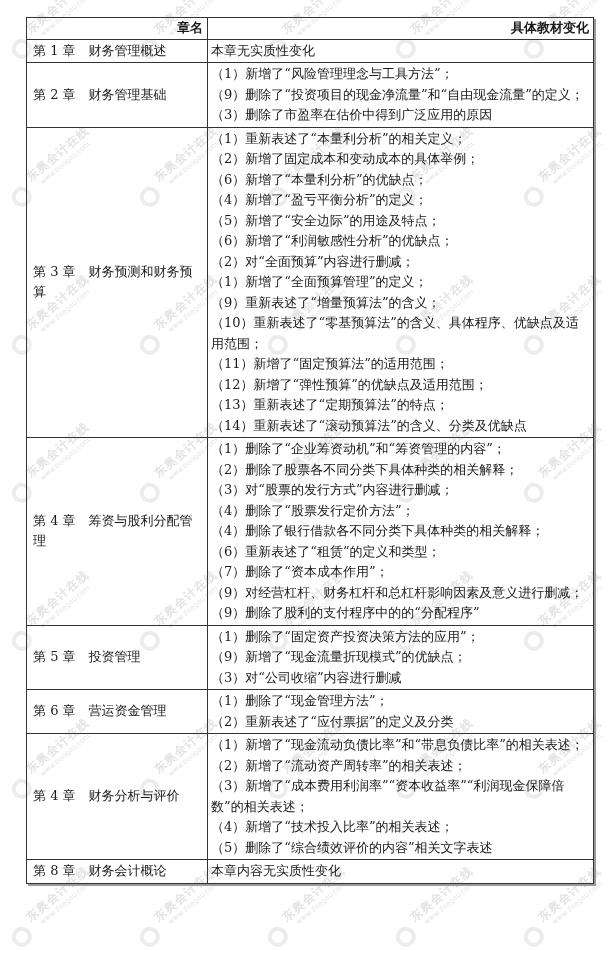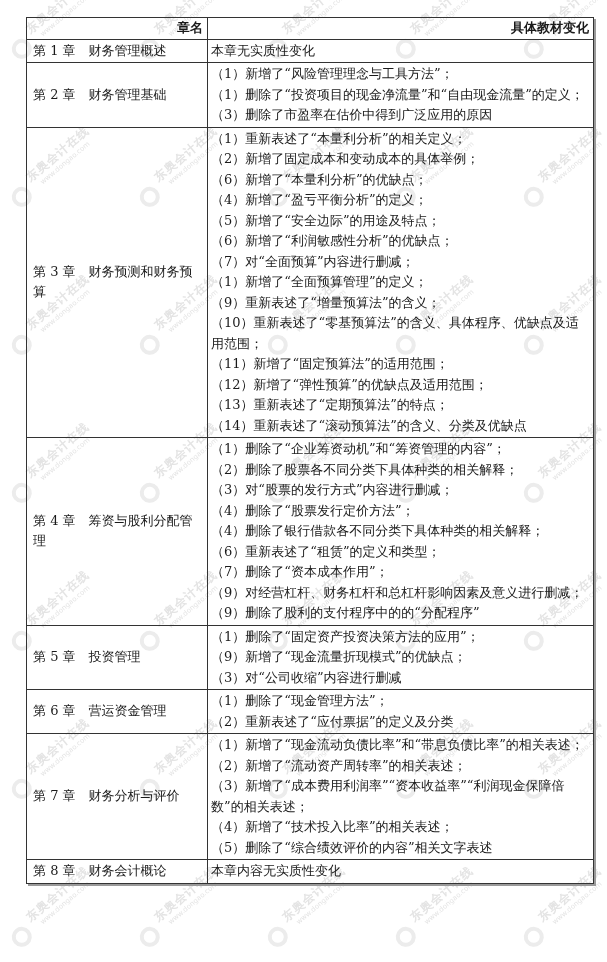--- a/index.html
+++ b/index.html
@@ -222,34 +222,34 @@
       <tr>
         <td class="chap">第 1 章　财务管理概述</td>
         <td class="chg single">
           <span class="line">本章无实质性变化</span>
         </td>
       </tr>
       <tr>
         <td class="chap">第 2 章　财务管理基础</td>
         <td class="chg">
           <span class="line">（1）新增了“风险管理理念与工具方法”；</span>
-          <span class="line">（1）删除了“投资项目的现金净流量”和“自由现金流量”的定义；</span>
+          <span class="line">（9）删除了“投资项目的现金净流量”和“自由现金流量”的定义；</span>
           <span class="line">（3）删除了市盈率在估价中得到广泛应用的原因</span>
         </td>
       </tr>
       <tr>
         <td class="chap">第 3 章　财务预测和财务预算</td>
         <td class="chg">
           <span class="line">（1）重新表述了“本量利分析”的相关定义；</span>
           <span class="line">（2）新增了固定成本和变动成本的具体举例；</span>
           <span class="line">（6）新增了“本量利分析”的优缺点；</span>
           <span class="line">（4）新增了“盈亏平衡分析”的定义；</span>
           <span class="line">（5）新增了“安全边际”的用途及特点；</span>
           <span class="line">（6）新增了“利润敏感性分析”的优缺点；</span>
-          <span class="line">（7）对“全面预算”内容进行删减；</span>
+          <span class="line">（2）对“全面预算”内容进行删减；</span>
           <span class="line">（1）新增了“全面预算管理”的定义；</span>
           <span class="line">（9）重新表述了“增量预算法”的含义；</span>
           <span class="line">（10）重新表述了“零基预算法”的含义、具体程序、优缺点及适用范围；</span>
           <span class="line">（11）新增了“固定预算法”的适用范围；</span>
           <span class="line">（12）新增了“弹性预算”的优缺点及适用范围；</span>
           <span class="line">（13）重新表述了“定期预算法”的特点；</span>
           <span class="line">（14）重新表述了“滚动预算法”的含义、分类及优缺点</span>
         </td>
       </tr>
       <tr>
@@ -275,21 +275,21 @@
         </td>
       </tr>
       <tr>
         <td class="chap">第 6 章　营运资金管理</td>
         <td class="chg">
           <span class="line">（1）删除了“现金管理方法”；</span>
           <span class="line">（2）重新表述了“应付票据”的定义及分类</span>
         </td>
       </tr>
       <tr>
-        <td class="chap">第 7 章　财务分析与评价</td>
+        <td class="chap">第 4 章　财务分析与评价</td>
         <td class="chg">
           <span class="line">（1）新增了“现金流动负债比率”和“带息负债比率”的相关表述；</span>
           <span class="line">（2）新增了“流动资产周转率”的相关表述；</span>
           <span class="line">（3）新增了“成本费用利润率”“资本收益率”“利润现金保障倍数”的相关表述；</span>
           <span class="line">（4）新增了“技术投入比率”的相关表述；</span>
           <span class="line">（5）删除了“综合绩效评价的内容”相关文字表述</span>
         </td>
       </tr>
       <tr>
         <td class="chap">第 8 章　财务会计概论</td>

